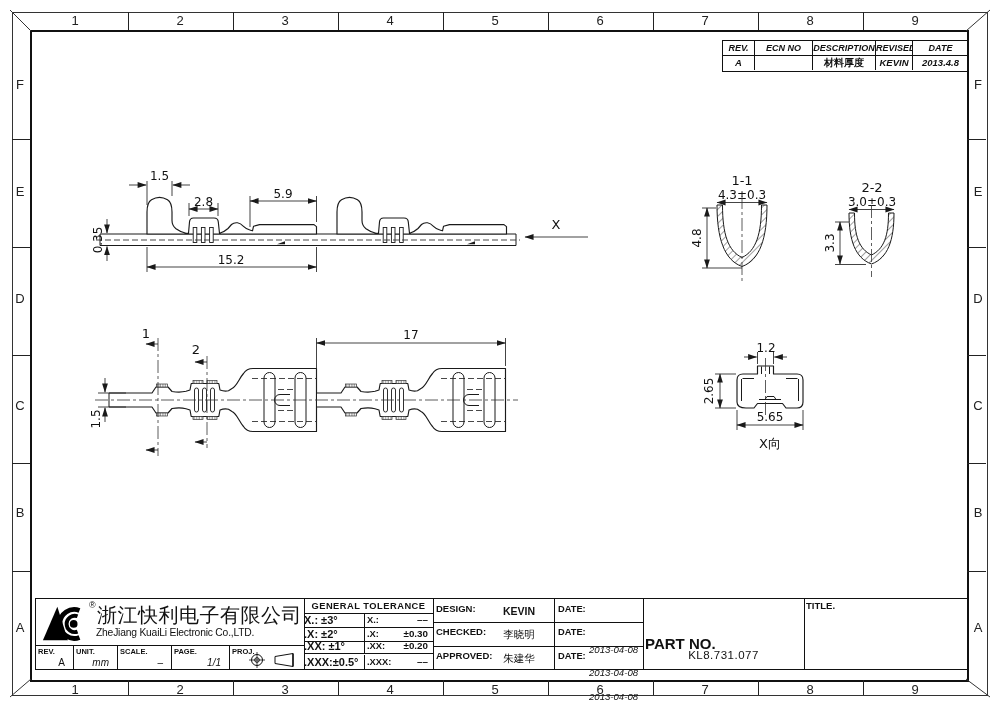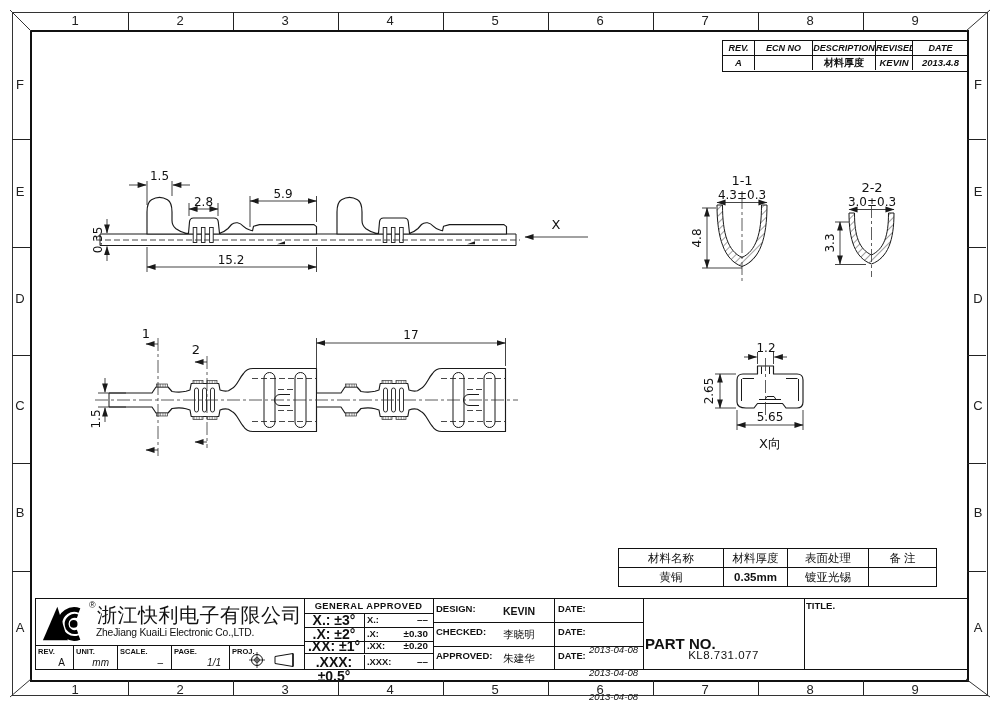--- a/index.html
+++ b/index.html
@@ -40,21 +40,21 @@
   .regmark{position:absolute;left:53px;top:1px;font-size:9px;}
   .crow{position:absolute;left:0;top:46px;width:268px;height:24px;border-top:1.2px solid #111;display:flex;}
   .crow .cc{position:relative;border-right:1px solid #111;}
   .crow .cc:last-child{border-right:none;}
   .cval{position:absolute;right:8px;bottom:2px;font-size:10px;}
   .tol-title{position:absolute;left:0;top:0;width:129px;height:14px;line-height:14px;border-bottom:1px solid #111;
              text-align:center;font-size:9.3px;font-weight:bold;letter-spacing:0.5px;}
   .tol-row{position:absolute;left:0;width:129px;height:14px;border-bottom:1px solid #111;}
   .tol-row.last{border-bottom:none;}
   .tol-a{position:absolute;left:0;top:0;width:60px;height:14px;line-height:14px;border-right:1px solid #111;
-         text-align:center;font-size:14px;font-weight:bold;}
+         font-size:11px;font-weight:bold;}
   .tol-l{position:absolute;left:63px;top:0;line-height:14px;font-size:9.3px;font-weight:bold;}
   .tol-v{position:absolute;right:5px;top:0;line-height:14px;font-size:9.8px;font-weight:bold;}
   .des-row{position:absolute;left:0;width:210px;height:23.3px;border-bottom:1px solid #111;}
   .des-row.last{border-bottom:none;}
   .des-role{position:absolute;left:3px;top:4px;font-size:9.5px;font-weight:bold;}
   .des-name{position:absolute;left:55px;top:6px;width:62px;text-align:center;font-size:10.5px;}
   .des-date{position:absolute;left:121px;top:0;bottom:0;width:88px;border-left:1.2px solid #111;}
   .des-dl{position:absolute;left:3px;top:5px;font-size:9.3px;font-weight:bold;}
   .des-dv{position:absolute;left:34px;top:5px;font-size:9.6px;font-style:italic;margin-top:40px;}
   .dwg-row{position:absolute;left:0;width:161px;height:35px;}
@@ -300,34 +300,20 @@
     </div>
     <div class="row vals">
       <div class="c w1 it">A</div>
       <div class="c w2"></div>
       <div class="c w3 cjk">材料厚度</div>
       <div class="c w4 it">KEVIN</div>
       <div class="c w5 it">2013.4.8</div>
     </div>
   </div>
 
-  <div class="abs mat">
-    <div class="row">
-      <div class="c m1">材料名称</div>
-      <div class="c m2">材料厚度</div>
-      <div class="c m3">表面处理</div>
-      <div class="c m4">备 注</div>
-    </div>
-    <div class="row">
-      <div class="c m1">黄铜</div>
-      <div class="c m2" style="font-weight:bold">0.35mm</div>
-      <div class="c m3">镀亚光锡</div>
-      <div class="c m4"></div>
-    </div>
-  </div>
 
   <div class="abs tb">
     <div class="vline" style="left:268px"></div>
     <div class="vline" style="left:397px"></div>
     <div class="vline" style="left:607px"></div>
     <div class="vline" style="left:768px"></div>
 
     <svg class="abs" style="left:5px;top:4px" width="50" height="40" viewBox="0 0 52 40">
       <path d="M2,38 L17,3 L28,38 Z" fill="#000"></path>
       <path d="M40,7 A15,15 0 1 0 40,35" fill="none" stroke="#000" stroke-width="5"></path>
@@ -361,21 +347,21 @@
           <circle cx="9" cy="8" r="2.3" fill="none" stroke="#111" stroke-width="1"></circle>
           <line x1="1" y1="8" x2="17" y2="8" stroke="#111" stroke-width="0.8"></line>
           <line x1="9" y1="0" x2="9" y2="16" stroke="#111" stroke-width="0.8"></line>
           <path d="M27,4.5 L45,1.5 V14.5 L27,11.5 Z" fill="none" stroke="#111" stroke-width="1"></path>
           <line x1="45" y1="1.5" x2="45" y2="14.5" stroke="#111" stroke-width="1.4"></line>
         </svg>
       </div>
     </div>
 
     <div class="abs" style="left:268px;top:0;width:129px;height:70px">
-      <div class="tol-title">GENERAL APPROVED</div>
+      <div class="tol-title">GENERAL TOLERANCE</div>
       <div class="tol-row" style="top:14px">
         <span class="tol-a">X.: ±3°</span>
         <span class="tol-l">X.:</span>
         <span class="tol-v">––</span>
       </div>
       <div class="tol-row" style="top:28px">
         <span class="tol-a">.X: ±2°</span>
         <span class="tol-l">.X:</span>
         <span class="tol-v">±0.30</span>
       </div>

